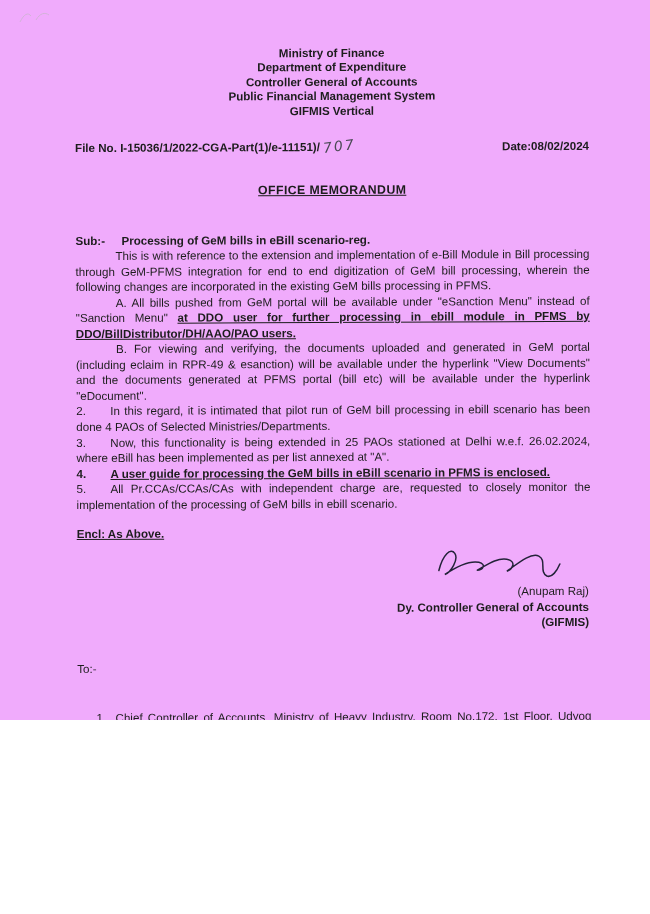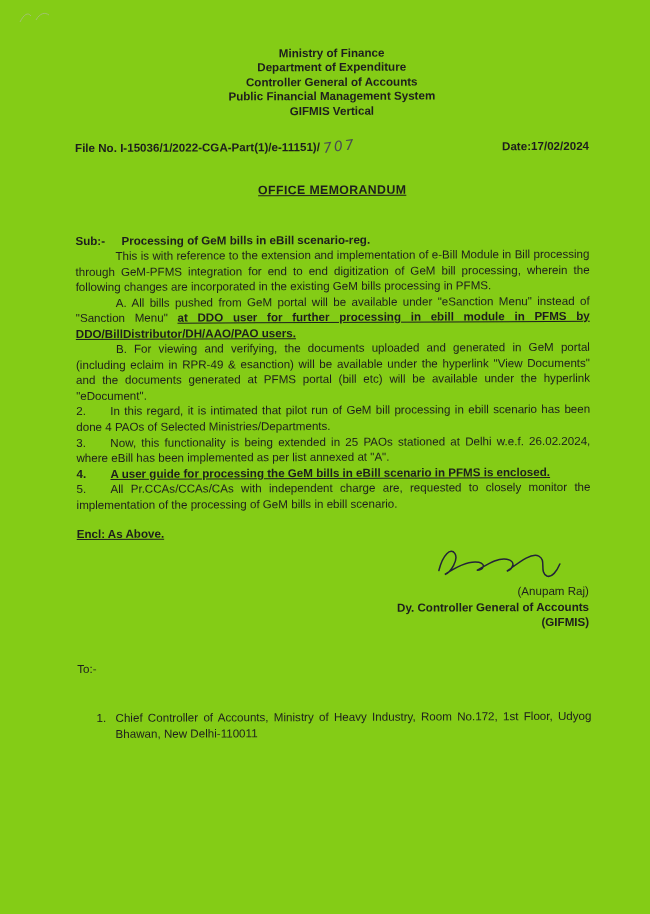--- a/index.html
+++ b/index.html
@@ -1,18 +1,18 @@
 <!DOCTYPE html>
 <html><head>
 <meta charset="utf-8">
 <style>
   html,body { margin:0; padding:0; }
   .page {
-    width:650px; height:914px;
-    background:#84cc16;
+    width:650px; height:720px;
+    background:#f0abfc;
     font-family:"Liberation Sans", sans-serif;
     color:#1d1d1d;
     position:relative;
     overflow:hidden;
     box-sizing:border-box;
   }
   .content {
     position:relative;
     padding:46px 60px 0 76px;
     font-size:11.6px;
@@ -72,21 +72,21 @@
       <div>Department of Expenditure</div>
       <div>Controller General of Accounts</div>
       <div>Public Financial Management System</div>
       <div>GIFMIS Vertical</div>
     </div>
 
     <div class="file-row">
       <div>
         <span>File No. I-15036/1/2022-CGA-Part(1)/e-11151)/</span><span class="handwritten">707</span>
       </div>
-      <div>Date:17/02/2024</div>
+      <div>Date:08/02/2024</div>
     </div>
 
     <div class="memo-title">OFFICE MEMORANDUM</div>
 
     <div class="subject">
       <span class="sub-label">Sub:-</span><span>Processing of GeM bills in eBill scenario-reg.</span>
     </div>
 
     <p class="body-para indent mt-lg">This is with reference to the extension and implementation of e-Bill Module in Bill processing through GeM-PFMS integration for end to end digitization of GeM bill processing, wherein the following changes are incorporated in the existing GeM bills processing in PFMS.</p>
 

